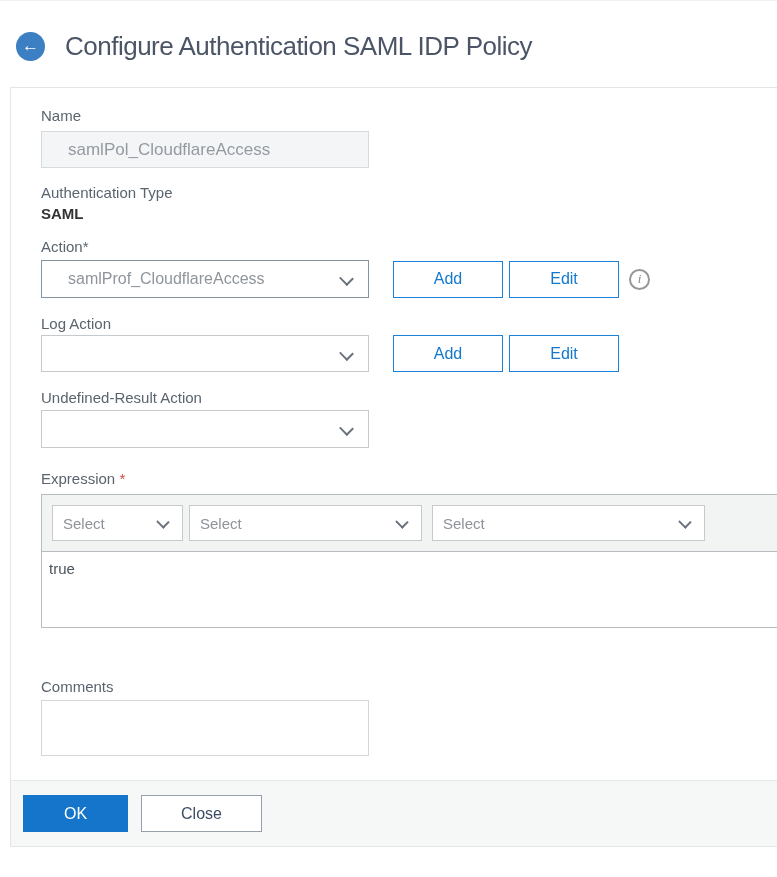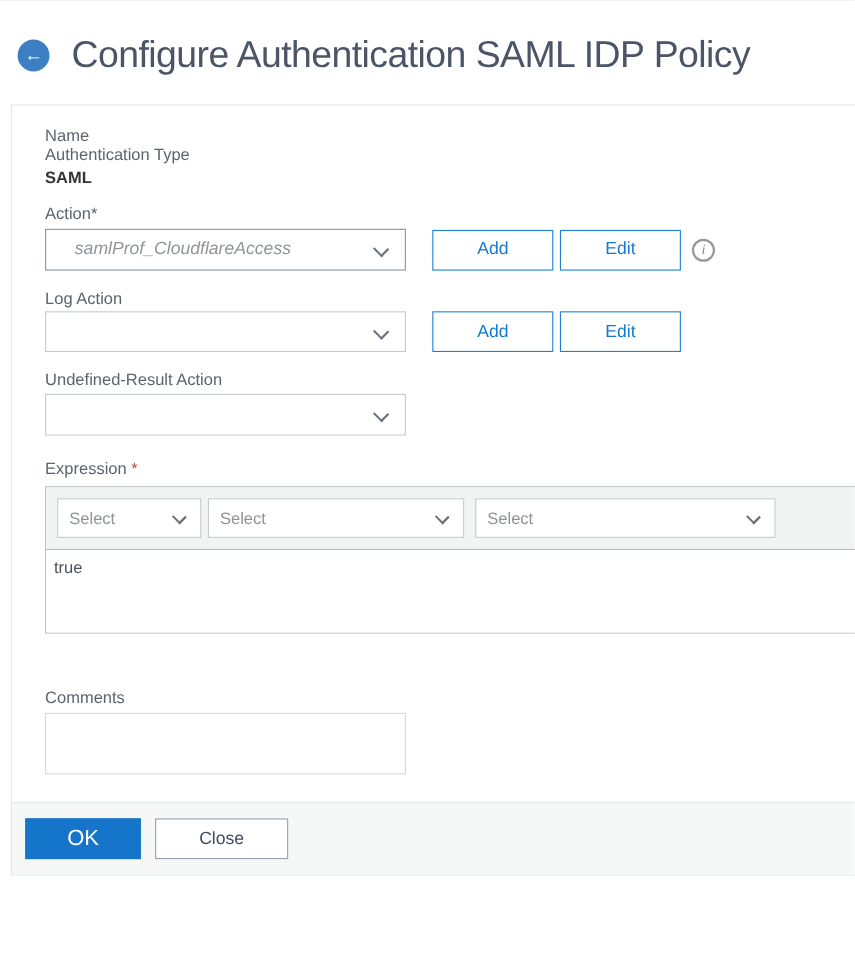--- a/index.html
+++ b/index.html
@@ -18,21 +18,21 @@
   .back-btn {
     width: 29px; height: 29px; border-radius: 50%;
     background: #3c80c3; color: #ffffff;
     display: flex; align-items: center; justify-content: center;
     font-size: 17px; font-weight: 700; line-height: 1;
     cursor: pointer; flex: 0 0 auto;
     padding-bottom: 2px;
   }
   .page-title {
     margin-left: 20px;
-    font-size: 34px; color: #4c5566;
+    font-size: 26px; color: #4c5566;
     letter-spacing: -0.5px;
     white-space: nowrap;
   }
   
   .panel {
     margin: 25px 0 0 10px;
     width: 771px;
     border: 1px solid #e4e5e6;
     border-right: none;
     background: #ffffff;
@@ -60,21 +60,21 @@
   .select-box {
     position: relative;
     width: 328px; height: 38px;
     background: #ffffff;
     border: 1px solid #c6cacd;
     color: #8f959b; font-size: 16px;
     padding-left: 26px;
     display: flex; align-items: center;
     cursor: pointer;
   }
-  .select-box.focused { border-color: #8494a3; font-style: italic; }
+  .select-box.focused { border-color: #8494a3; }
   .chevron {
     position: absolute; right: 16px; top: 12px;
     width: 11px; height: 11px;
     border-right: 2px solid #68707a;
     border-bottom: 2px solid #68707a;
     transform: rotate(45deg) scale(1, 0.9);
   }
   .row { display: flex; align-items: center; }
   .btn-outline-blue {
     width: 110px; height: 37px;
@@ -145,21 +145,21 @@
   .panel-footer {
     background: #f6f8f8;
     border-top: 1px solid #e6e8e8;
     padding: 14px 0 14px 12px;
     display: flex; align-items: center;
   }
   .btn-ok {
     width: 105px; height: 37px;
     background: #1475ca; color: #ffffff;
     border: 1px solid #1475ca;
-    font-size: 20px;
+    font-size: 16px;
     display: flex; align-items: center; justify-content: center;
     cursor: pointer;
   }
   .btn-close {
     margin-left: 13px;
     width: 121px; height: 37px;
     background: #ffffff;
     border: 1px solid #94a0ab;
     color: #3b4c61; font-size: 16px;
     display: flex; align-items: center; justify-content: center;
@@ -173,20 +173,21 @@
   <div class="back-btn">
     <span>←</span>
   </div>
   <div class="page-title">Configure Authentication SAML IDP Policy</div>
 </div>
 
 <div class="panel">
   <div class="form-area">
 
     <div class="field-label">Name</div>
+    <div class="text-input">samlPol_CloudflareAccess</div>
 
     <div class="field-label">Authentication Type</div>
     <div class="static-value">SAML</div>
 
     <div class="field-label" style="margin-top:15px;">Action*</div>
     <div class="row" style="margin-top:5px;">
       <div class="select-box focused">
         <span>samlProf_CloudflareAccess</span>
         <span class="chevron"></span>
       </div>

